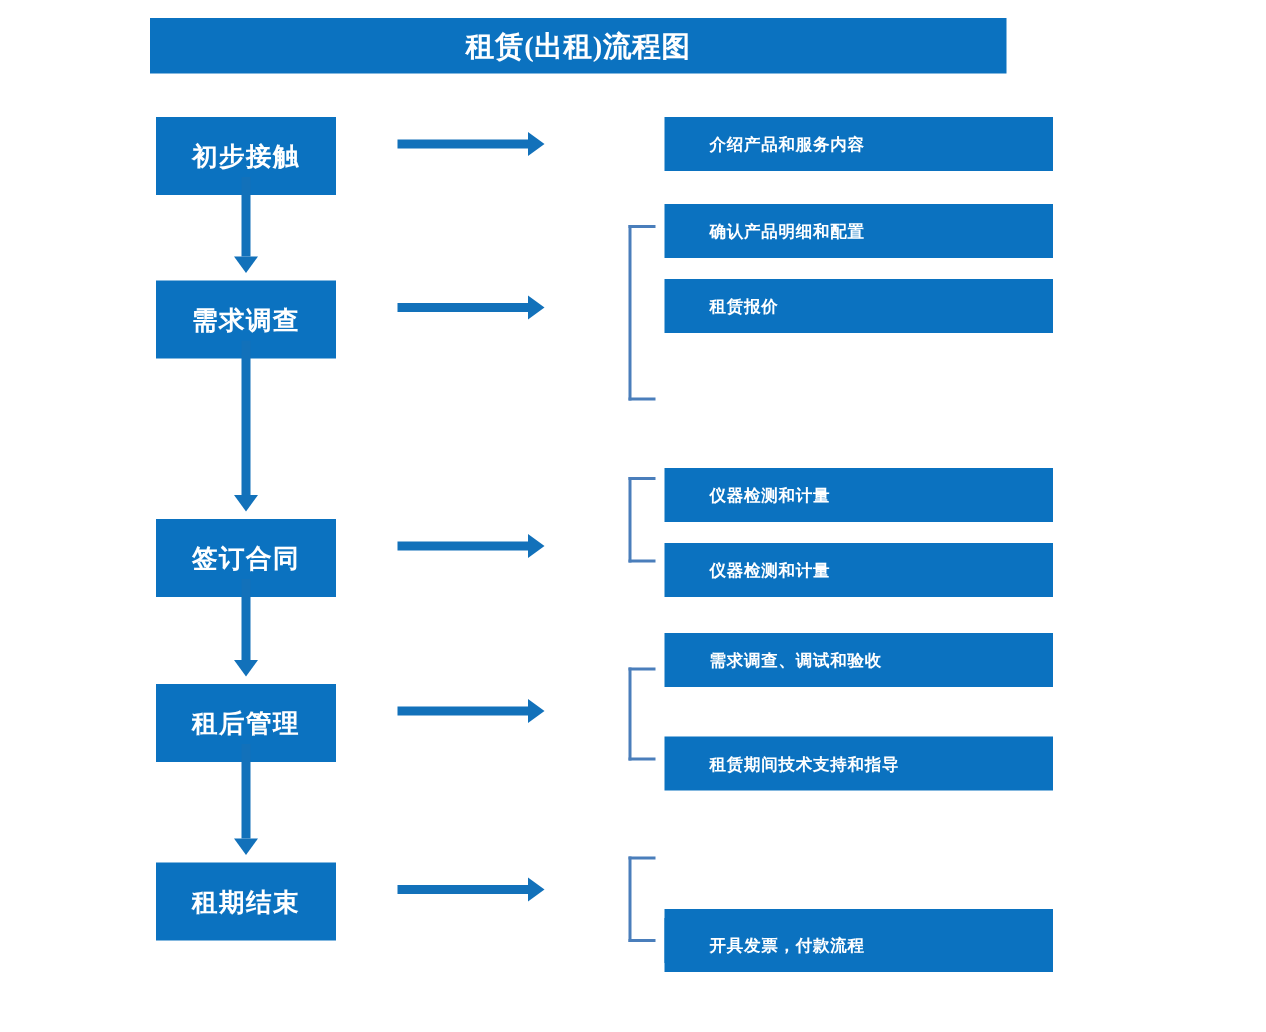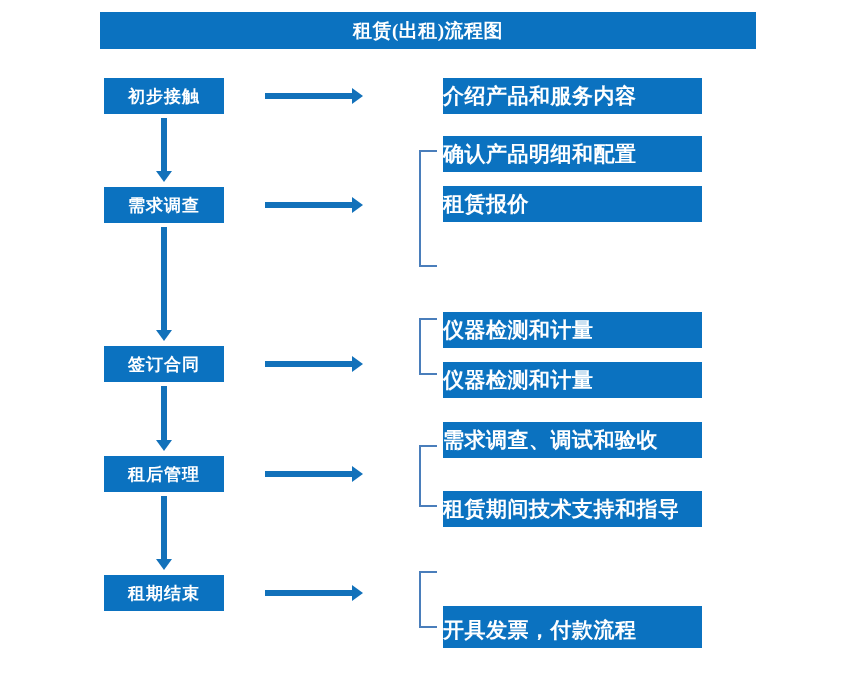--- a/index.html
+++ b/index.html
@@ -17,21 +17,21 @@
     height: 688px;
     background: #ffffff;
     overflow: hidden;
   }
 
   
   .title-bar {
     position: absolute;
     left: 100px;
     top: 12px;
-    width: 656px;
+    width: 571px;
     height: 37px;
     background: #0b72c0;
     color: #ffffff;
     font-size: 19px;
     font-weight: bold;
     display: flex;
     align-items: center;
     justify-content: center;
     letter-spacing: 0.5px;
   }
@@ -41,32 +41,32 @@
     position: absolute;
     background: #0b72c0;
     color: #ffffff;
     font-weight: bold;
     display: flex;
     align-items: center;
     box-sizing: border-box;
   }
   .box.left {
     width: 120px;
-    height: 36px;
+    height: 52px;
     justify-content: center;
     font-size: 17px;
     letter-spacing: 1px;
   }
   .box.right {
     left: 443px;
     width: 259px;
     height: 36px;
     justify-content: flex-start;
-    padding-left: 0;
-    font-size: 21px;
+    padding-left: 30px;
+    font-size: 11px;
     letter-spacing: 0.5px;
   }
 
   
   .arrow-h {
     position: absolute;
     height: 18px;
   }
   .arrow-h .shaft {
     position: absolute;

